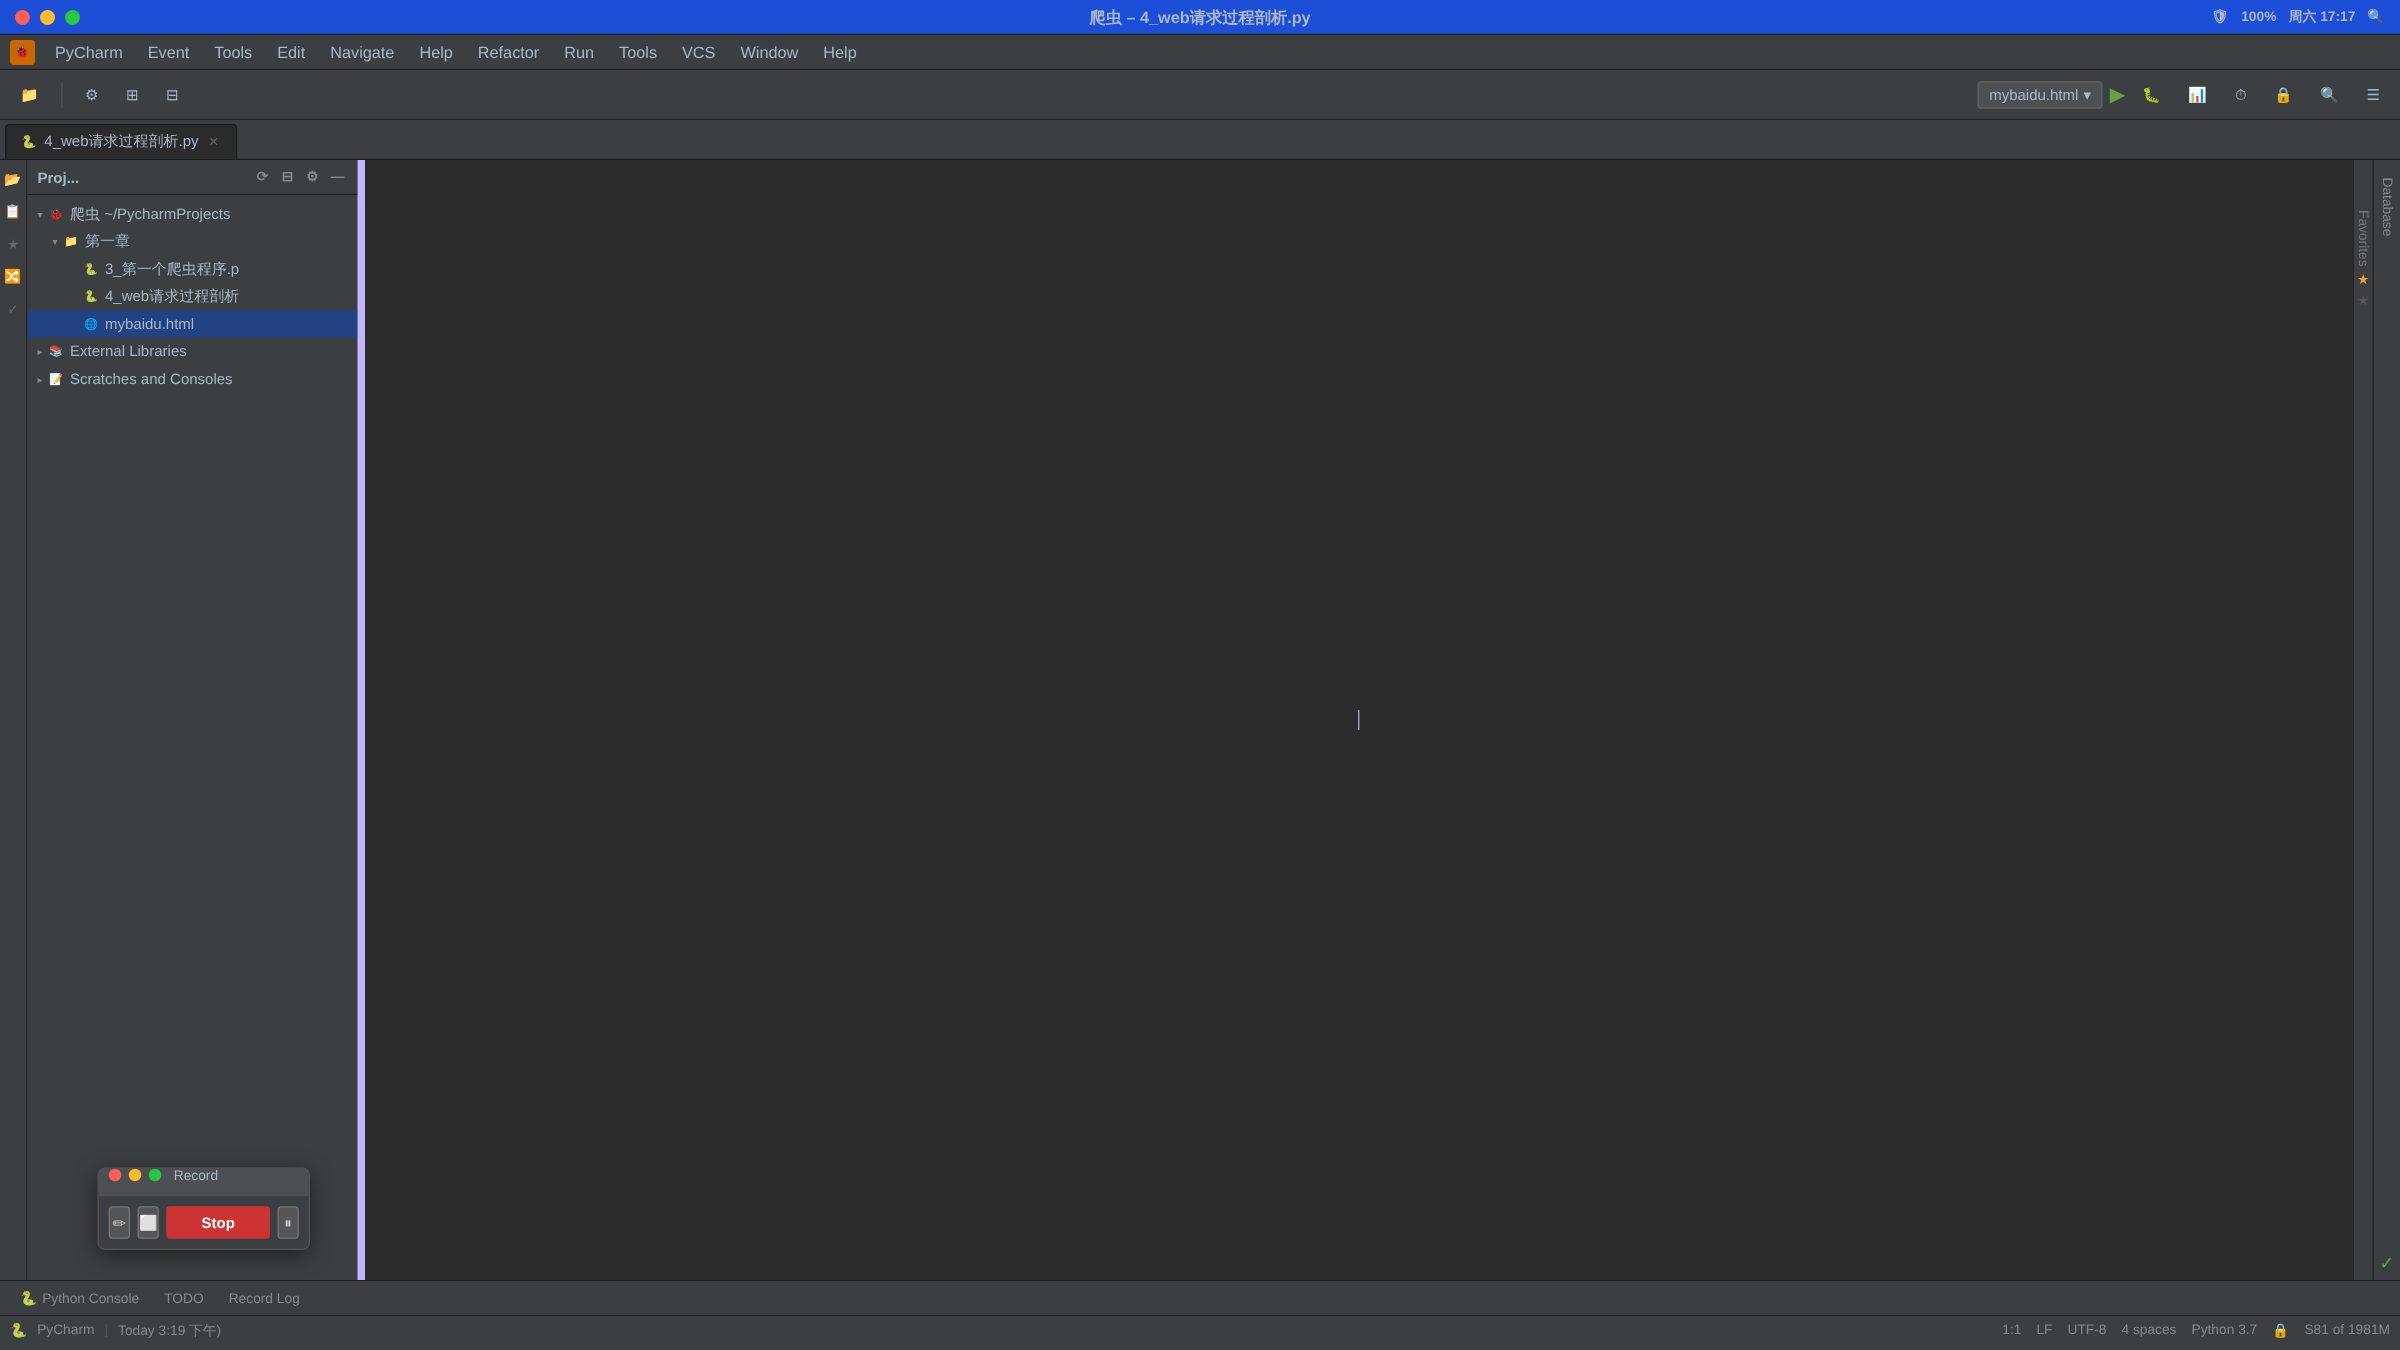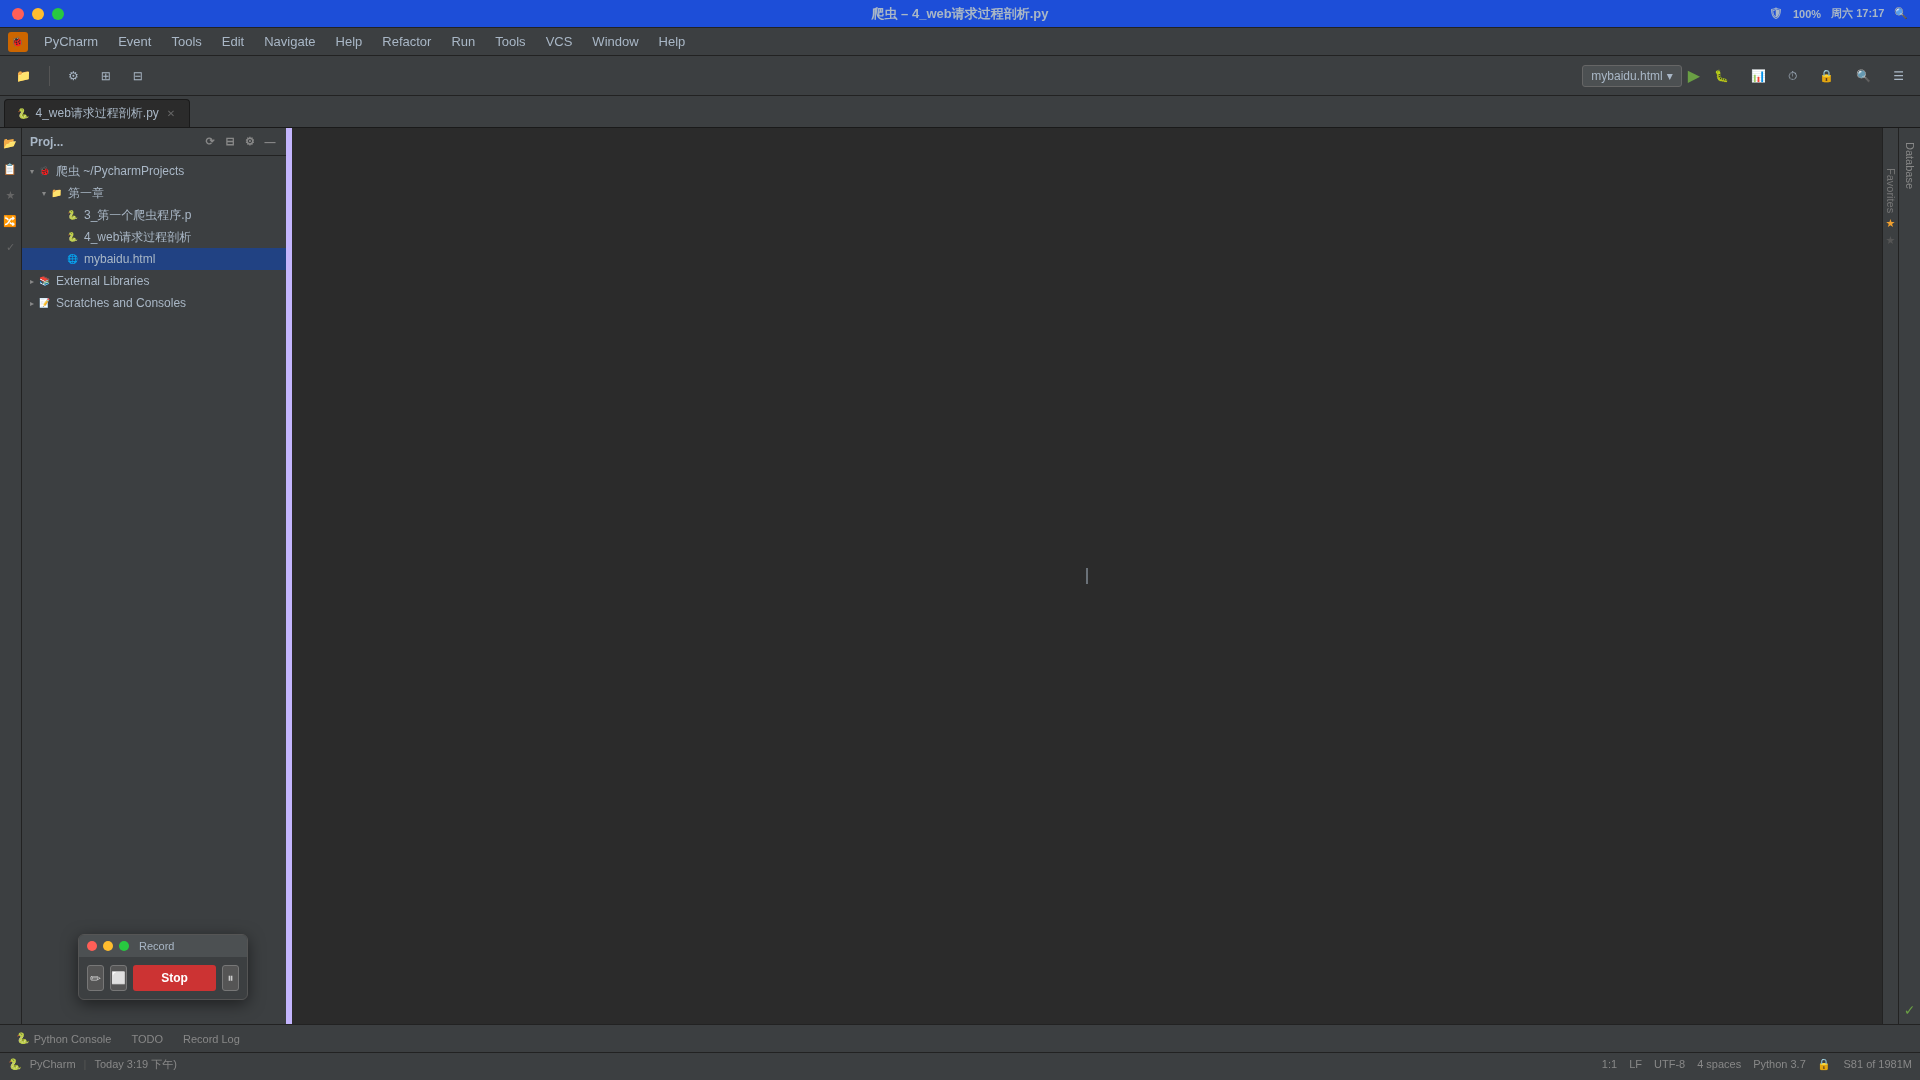--- a/index.html
+++ b/index.html
@@ -388,21 +388,20 @@
       border: 1px solid #555;
       border-radius: 6px;
       box-shadow: 0 4px 16px rgba(0,0,0,0.5);
       overflow: hidden;
       z-index: 100;
     }
     .record-titlebar {
       height: 22px;
       background: #4c5052;
       display: flex;
-      align-items: center;
       padding: 0 8px;
       gap: 6px;
     }
     .record-tl { width: 10px; height: 10px; border-radius: 50%; }
     .record-tl-red { background: #ff5f57; }
     .record-tl-yellow { background: #ffbd2e; }
     .record-tl-green { background: #28c840; }
     .record-title-text {
       font-size: 11px;
       color: #a9b7c6;

